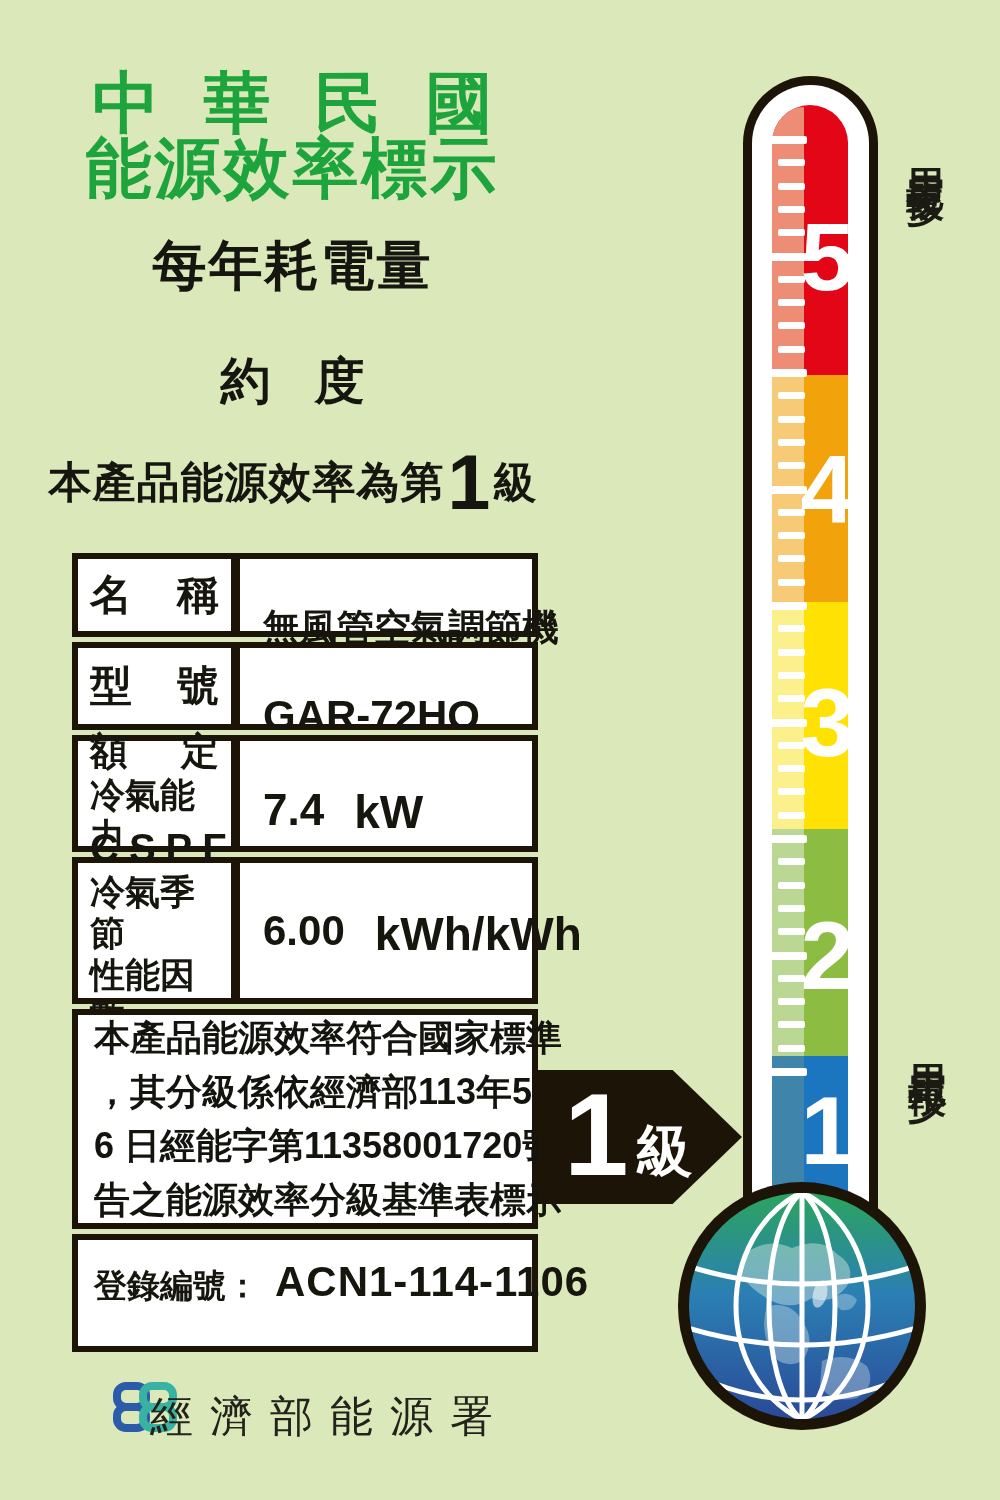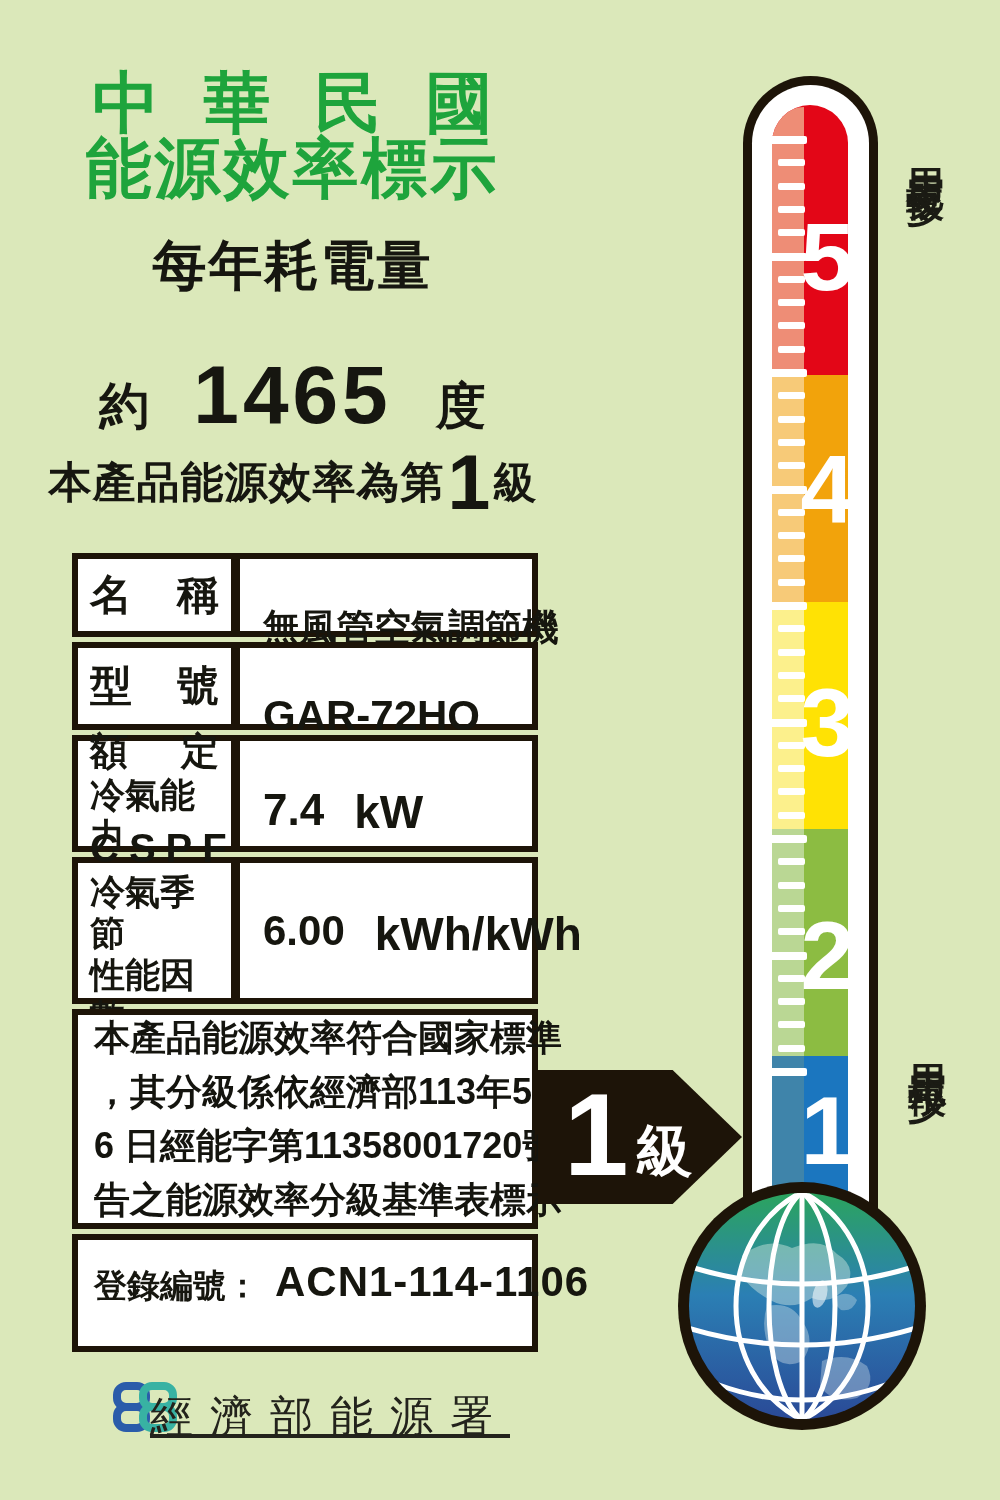--- a/index.html
+++ b/index.html
@@ -80,21 +80,21 @@
   .row-capacity{height:117px;}
   .row-cspf{height:147px;}
   .row-note{height:220px;flex-direction:column;justify-content:center;padding:10px 16px;}
   .row-reg{height:118px;flex-direction:row;align-items:flex-start;padding:18px 16px;gap:16px;}
   .note-line{font-size:36px;font-weight:bold;line-height:1.5;white-space:nowrap;color:#14140e;}
   .reg-label{font-size:33px;font-weight:bold;padding-top:6px;white-space:nowrap;}
   .reg-value{font-size:42px;font-weight:bold;letter-spacing:1px;white-space:nowrap;}
 
   
   .footer{left:0;top:1376px;width:620px;display:flex;align-items:center;justify-content:center;gap:26px;}
-  .agency-text{font-size:43px;letter-spacing:17px;font-weight:500;color:#23231c;white-space:nowrap;text-decoration:underline;}
+  .agency-text{font-size:43px;letter-spacing:17px;font-weight:500;color:#23231c;white-space:nowrap;}
 
   
   .thermo{
     left:743px;top:76px;width:135px;height:1140px;
     background:var(--ink);
     border-radius:68px 68px 0 0;
   }
   .thermo-white{
     position:absolute;left:9px;right:9px;top:9px;bottom:0;
     background:#fff;border-radius:59px 59px 0 0;
@@ -142,21 +142,20 @@
 </style>
 </head>
 <body>
 
 <div class="abs title1">中華民國</div>
 <div class="abs title2">能源效率標示</div>
 <div class="abs subtitle">每年耗電量</div>
 
 <div class="abs approx-line">
   <span class="approx-prefix">約</span>
-  <span class="approx-value">1465</span>
   <span class="approx-unit">度</span>
 </div>
 
 <div class="abs grade-line">
   <span class="grade-prefix">本產品能源效率為第</span>
   <span class="grade-num">1</span>
   <span class="grade-suffix">級</span>
 </div>
 
 <div class="abs spec-table">

